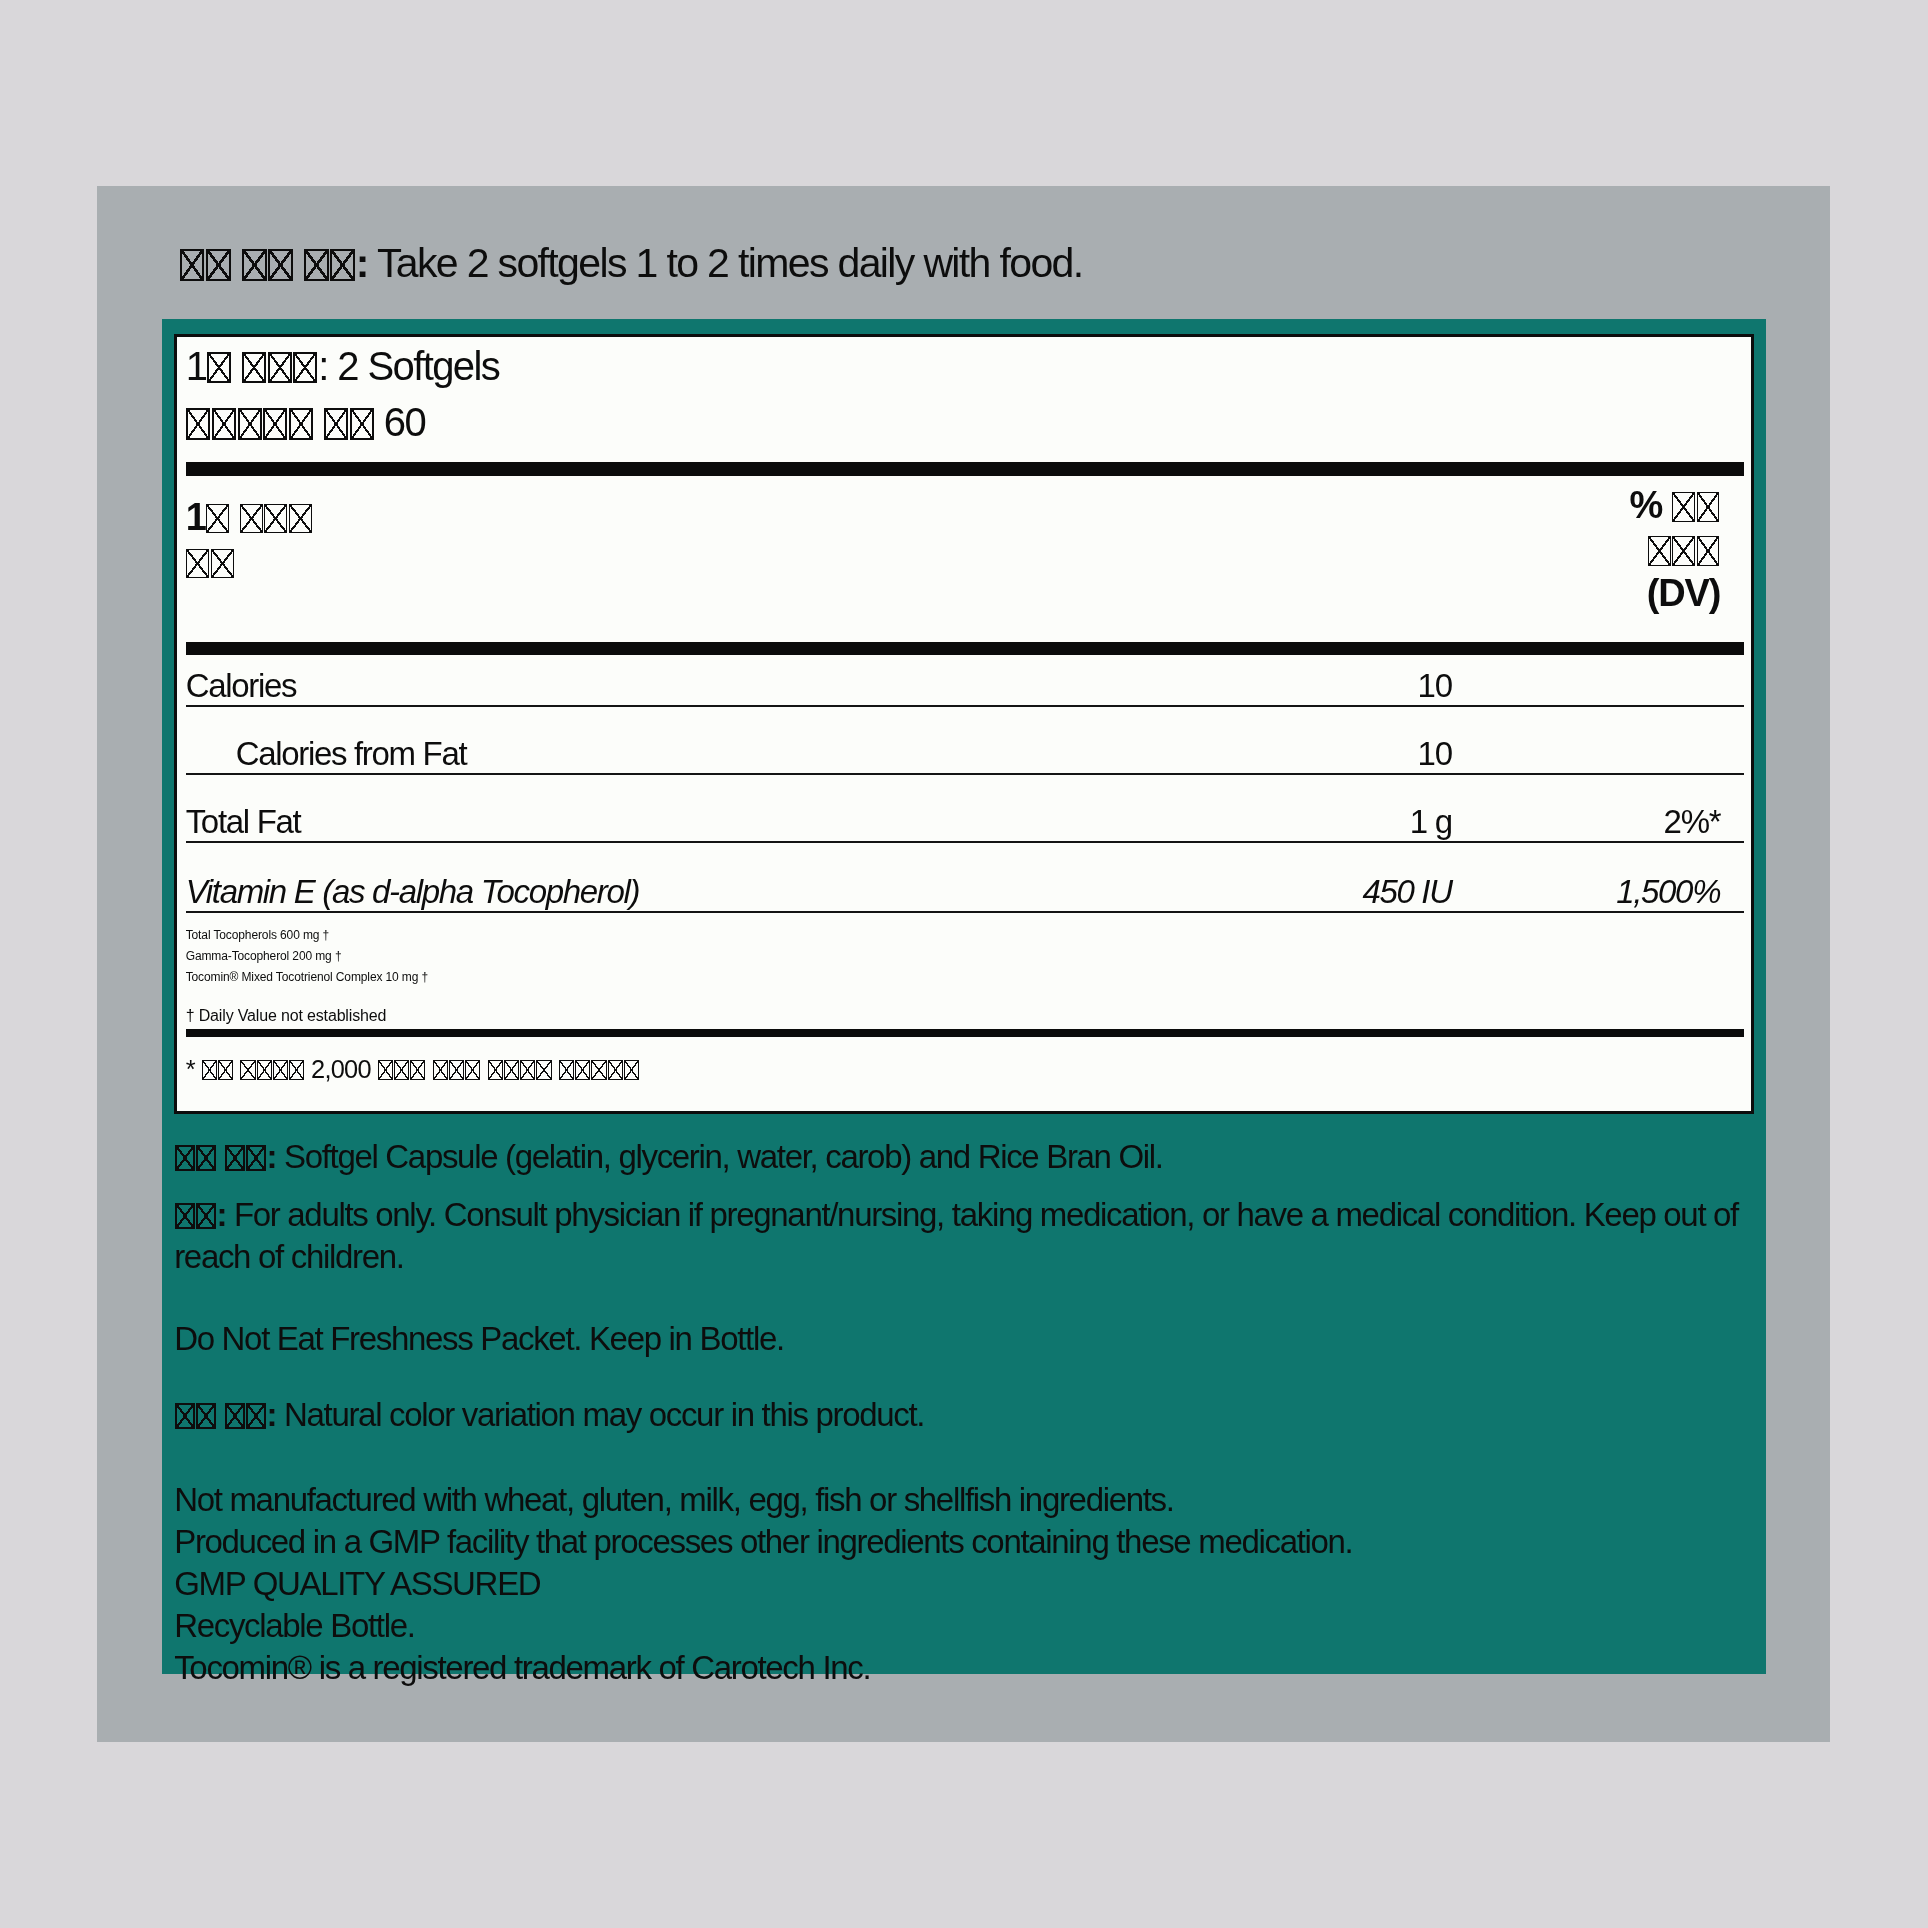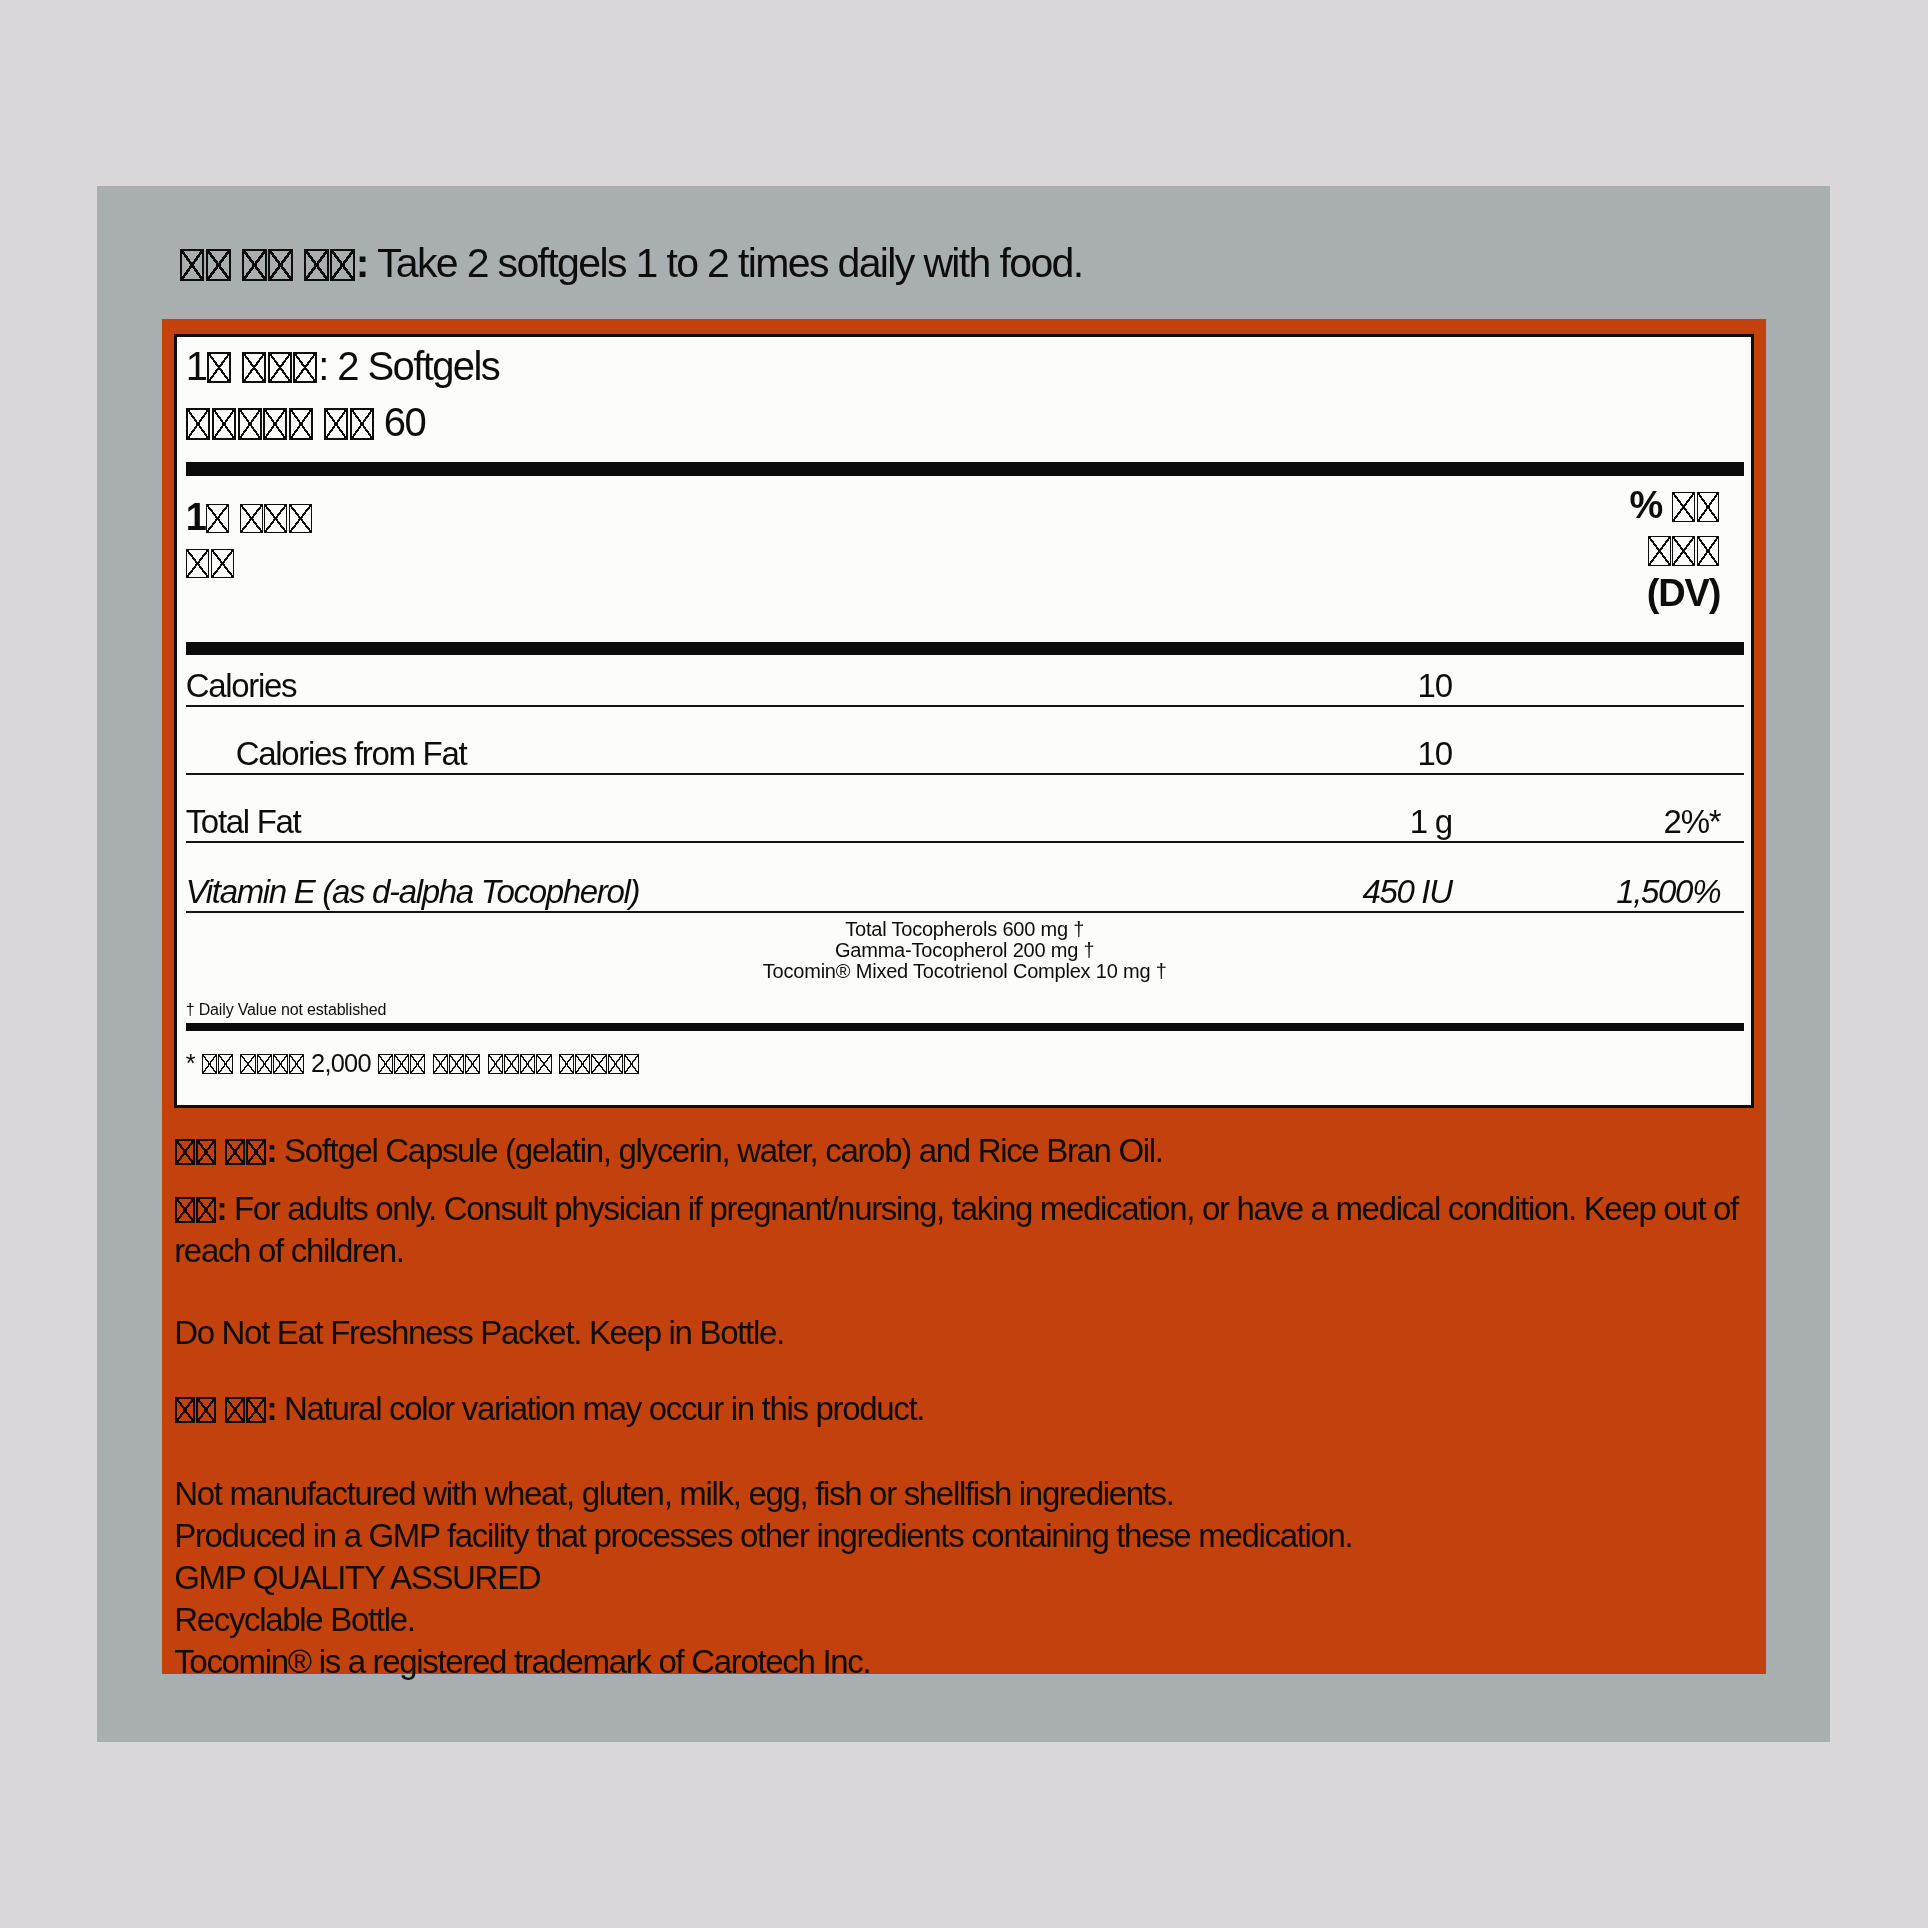--- a/index.html
+++ b/index.html
@@ -1,39 +1,39 @@
 <!DOCTYPE html>
 <html style="font-size:15px"><head>
 <meta charset="utf-8">
 <style>
   html,body{margin:0;padding:0;background:#d9d7da;}
   .canvas{position:relative;width:1928px;height:1928px;background:#d9d7da;overflow:hidden;
           font-family:"Liberation Sans", sans-serif;color:#0d0d0d;}
   .gray-panel{position:absolute;left:97px;top:186px;width:1733px;height:1556px;background:#a9aeb1;}
   .directions{position:absolute;left:82px;top:53px;font-size:41px;line-height:49px;letter-spacing:-0.04em;white-space:nowrap;}
   .directions b{font-weight:bold;}
-  .white-panel{position:absolute;left:65px;top:133px;width:1604px;height:1355px;background:#c2410c;
+  .white-panel{position:absolute;left:65px;top:133px;width:1604px;height:1355px;background:#0f766e;
                box-sizing:border-box;padding:15px 11.3px 0 12.2px;}
   .facts-box{box-sizing:border-box;width:1580px;border:3.8px solid #0d0d0d;padding:5.6px 7.5px 26px 8.5px;background:#fcfdfa;}
   .serving-line{font-size:40px;line-height:47px;letter-spacing:-0.04em;}
   .servings-line{font-size:40px;line-height:47px;letter-spacing:-0.04em;margin-top:9.4px;}
   .bar{background:#0b0b0b;width:100%;}
   .bar-top{height:14px;margin-top:16px;}
   .bar-mid{height:12.2px;margin-top:27px;}
   .bar-bottom{height:7.5px;margin-top:3.8px;}
   .facts-header{display:flex;justify-content:space-between;align-items:flex-start;}
   .fh-left{margin-top:19px;font-weight:bold;font-size:38px;line-height:45px;letter-spacing:-0.03em;}
   .fh-right{margin-top:7.5px;font-weight:bold;font-size:38px;line-height:44px;text-align:right;padding-right:23.5px;letter-spacing:-0.03em;}
   .facts-row{display:flex;align-items:flex-end;border-bottom:2.8px solid #141414;font-size:33px;letter-spacing:-0.04em;}
   .row-h1{height:50px;} .row-h2{height:66px;} .row-h3{height:66px;} .row-h4{height:68px;font-style:italic;}
   .row-name{white-space:nowrap;}
   .row-name.indent{padding-left:50px;}
   .row-amount{margin-left:auto;text-align:right;white-space:nowrap;}
   .row-dv{width:292px;text-align:right;padding-right:23.5px;box-sizing:border-box;white-space:nowrap;}
-  .subing{margin-top:6px;font-size:20px;line-height:21px;letter-spacing:-0.01em;text-align:center;}
+  .subing{margin-top:12px;font-size:12px;line-height:21px;letter-spacing:-0.01em;}
   .dvnote{margin-top:17px;font-size:16px;line-height:21px;letter-spacing:-0.01em;}
   .footnote{margin-top:16px;font-size:25.4px;line-height:32px;letter-spacing:-0.03em;}
   .para{margin:0;font-size:33px;line-height:42px;letter-spacing:-0.04em;}
   .para b{font-weight:bold;}
   .mt-p1{margin-top:21.7px;} .mt-p2{margin-top:16px;} .mt-p3{margin-top:40px;} .mt-p4{margin-top:34px;} .mt-p5{margin-top:43px;}
   .footer-block div{font-size:33px;line-height:42px;letter-spacing:-0.04em;}
   
   .tofu{display:inline-block;box-sizing:border-box;width:.60em;height:.78em;
         border:.05em solid currentColor;margin:0 .02em;vertical-align:-.09em;--tw:.026em;
         background:

